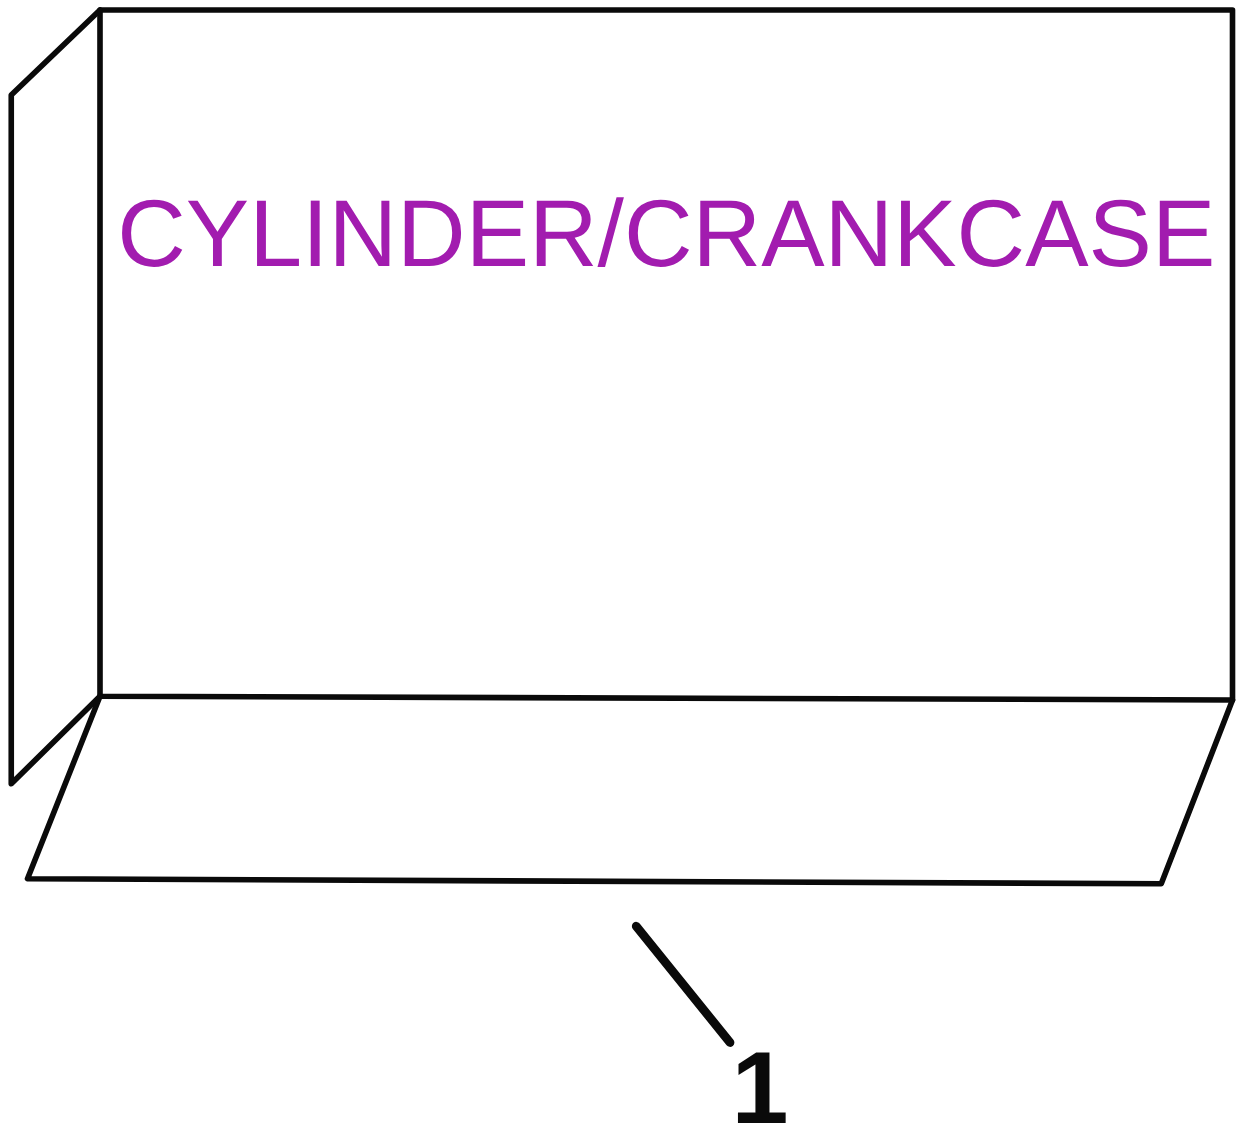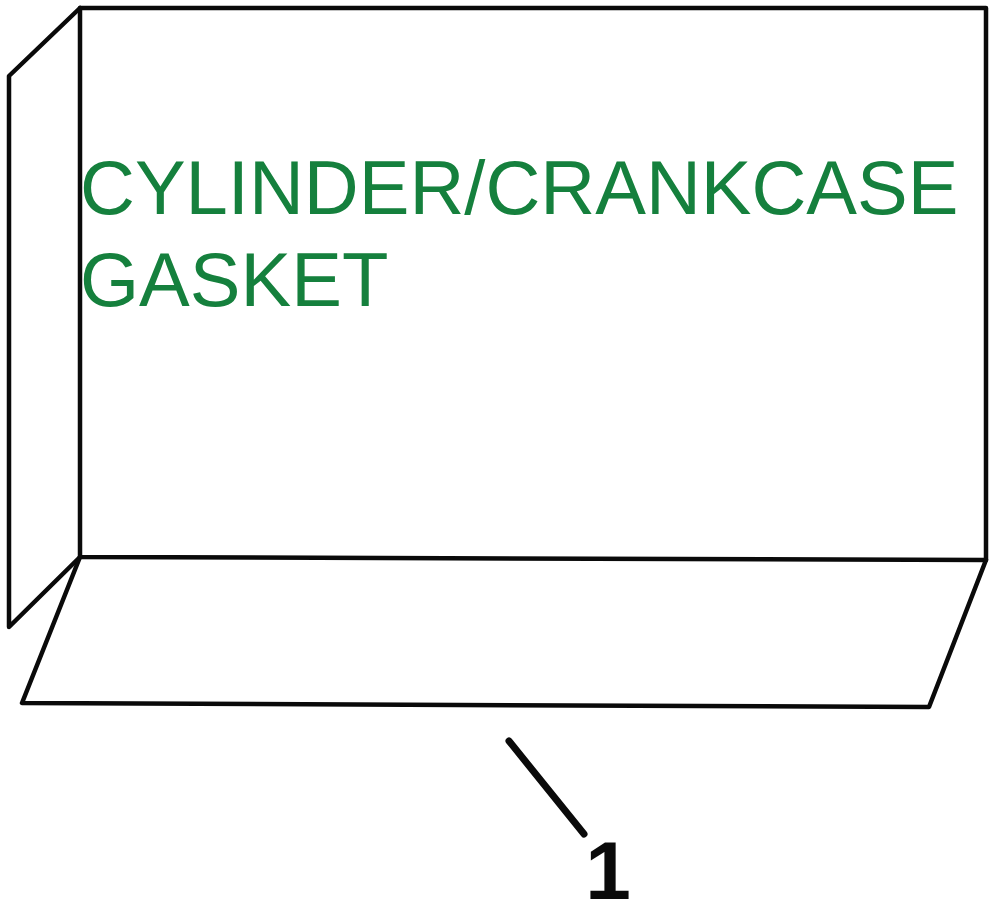--- a/index.html
+++ b/index.html
@@ -21,24 +21,25 @@
     top: 0;
     width: 999px;
     height: 905px;
     display: block;
   }
   .box-label {
     position: absolute;
     left: 80px;
     top: 142px;
     width: 906px;
+    text-align: center;
     font-size: 76px;
     line-height: 92px;
     font-weight: 400;
-    color: #15803d;
+    color: #a21caf;
     letter-spacing: 0px;
     white-space: nowrap;
   }
   .part-number {
     position: absolute;
     left: 548px;
     top: 830px;
     width: 120px;
     text-align: center;
     font-size: 82px;
@@ -58,18 +59,17 @@
 
     <path d="M 80 8 L 9 76 L 9 627 L 80 557" fill="none" stroke-width="4.5" stroke-linejoin="round" stroke-linecap="round" stroke="#0a0a0a"></path>
 
     <path d="M 80 557 L 22 703 L 929 707 L 986 560" fill="none" stroke-width="4.5" stroke-linejoin="round" stroke-linecap="round" stroke="#0a0a0a"></path>
 
     <line x1="509" y1="741" x2="584" y2="834" stroke-width="7" stroke-linecap="round" stroke="#0a0a0a"></line>
   </svg>
 
   <div class="box-label">
     <div>CYLINDER/CRANKCASE</div>
-    <div>GASKET</div>
   </div>
 
   <div class="part-number">1</div>
 
 </div>
 
 </body></html>

